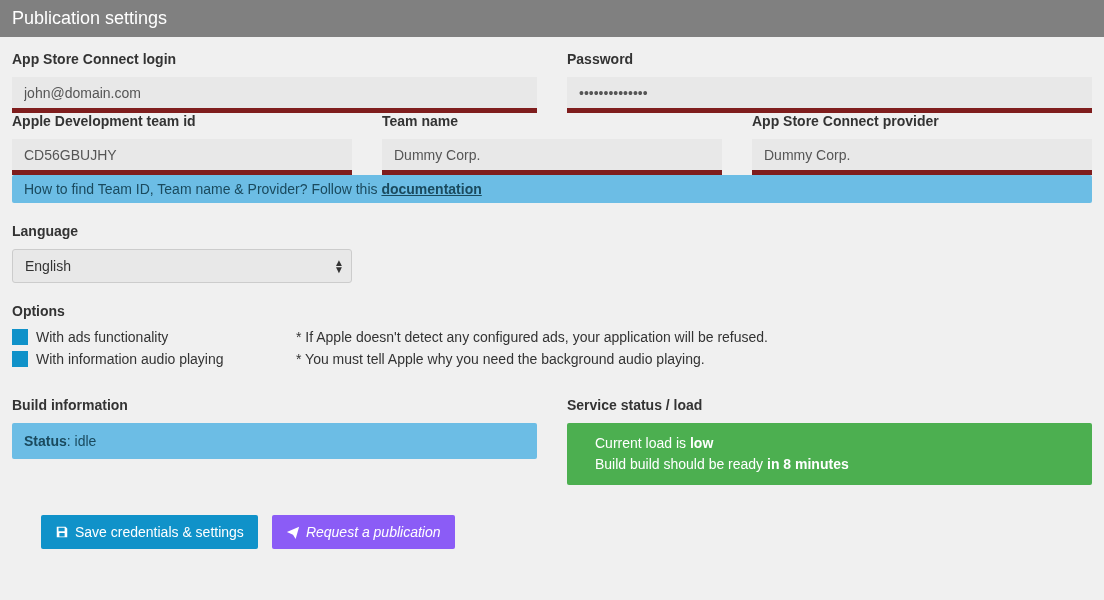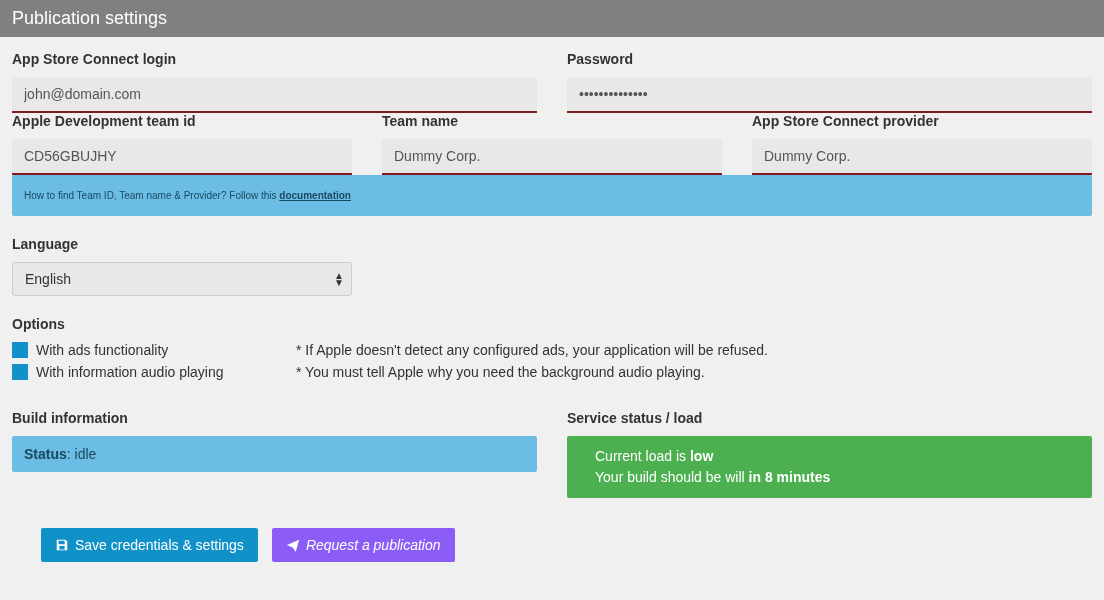--- a/index.html
+++ b/index.html
@@ -42,30 +42,30 @@
       margin-bottom: 10px;
       display: block;
       font-size: 14px;
     }
     .input {
       width: 100%;
       padding: 8px 12px;
       font-size: 14px;
       background: #e8e8e8;
       border: none;
-      border-bottom: 2px solid #7f1d1d;
+      border-bottom: 5px solid #7f1d1d;
       color: #555;
       font-family: inherit;
       height: 36px;
     }
     .info-banner {
       background: #6cbde5;
       color: #1a4a5e;
-      padding: 15px 12px;
-      font-size: 10px;
+      padding: 6px 12px;
+      font-size: 14px;
       margin-bottom: 20px;
       border-radius: 2px;
     }
     .info-banner a {
       color: #1a4a5e;
       font-weight: 700;
       text-decoration: underline;
     }
     .select-wrap {
       position: relative;
@@ -244,21 +244,21 @@
         <strong>Status</strong><span>: idle</span>
       </div>
     </div>
     <div class="build-col">
       <label class="label">Service status / load</label>
       <div class="service-box">
         <div>
           <span>Current load is </span><strong>low</strong>
         </div>
         <div>
-          <span>Your build should be will </span><strong>in 8 minutes</strong>
+          <span>Build build should be ready </span><strong>in 8 minutes</strong>
         </div>
       </div>
     </div>
   </div>
 
   <div class="buttons">
     <button class="btn btn-primary">
       <svg class="icon" viewBox="0 0 16 16" fill="currentColor">
         <path d="M2 2h10l2 2v10H2V2zm2 1v4h7V3H4zm1 6v4h6V9H5z"></path>
       </svg>

